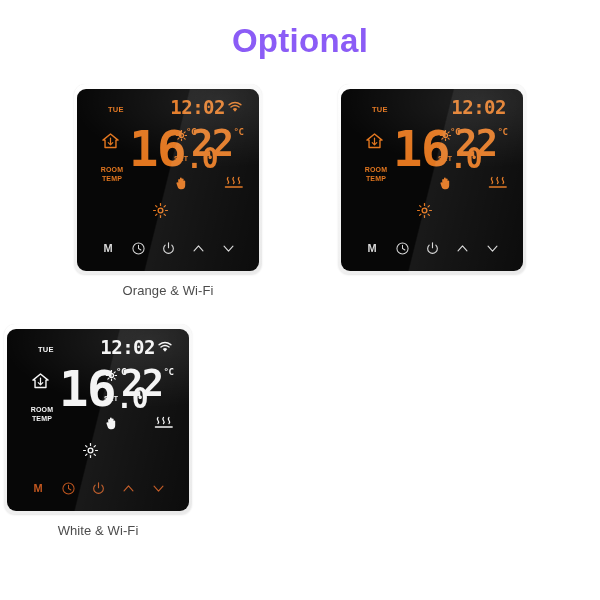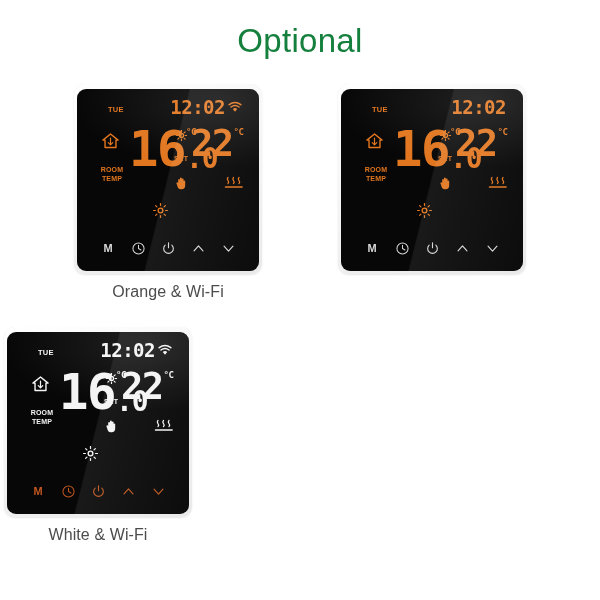--- a/index.html
+++ b/index.html
@@ -51,21 +51,21 @@
 
   .cell {
     width: 196px;
     display: flex;
     flex-direction: column;
     align-items: center;
   }
 
   .caption {
     margin-top: 9px;
-    font-size: 16px;
+    font-size: 13px;
     color: #4c4c4c;
     text-align: center;
     letter-spacing: 0.1px;
     white-space: nowrap;
   }
 
   
   .device {
     position: relative;
     width: 188px;
@@ -268,21 +268,21 @@
   .theme-orange .lcd { color: #e2761f; }
   .theme-white  .lcd { color: #f4f4f4; }
   .theme-orange .keys { color: #d8d8d8; }
   .theme-white  .keys { color: #c0561f; }
 </style>
 </head>
 <body>
 
 <div class="page">
 
-  <div class="title" style="color: #15803d;">Optional</div>
+  <div class="title" style="color: #8b5cf6; font-weight: bold;">Optional</div>
 
   <div class="grid">
 
     <div class="row">
 
       <div class="cell">
         <div class="device theme-orange">
           <div class="bezel"></div>
           <div class="glass">
 

